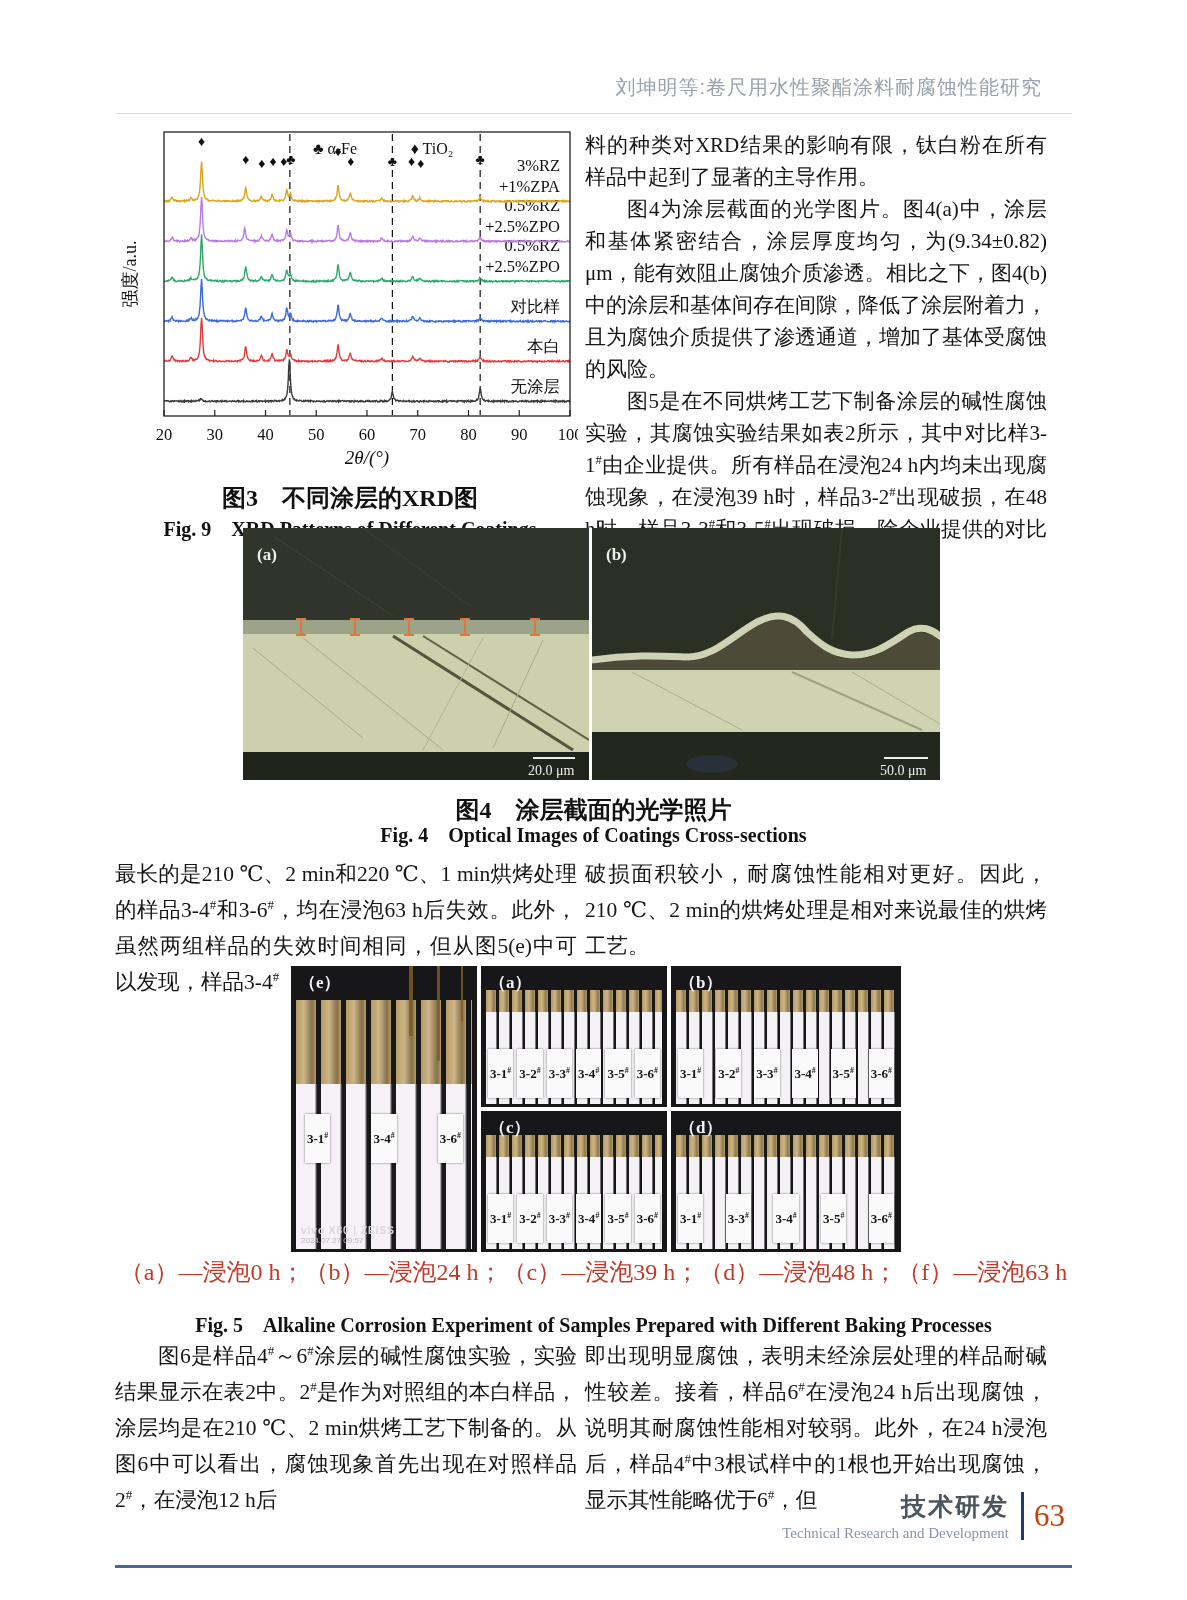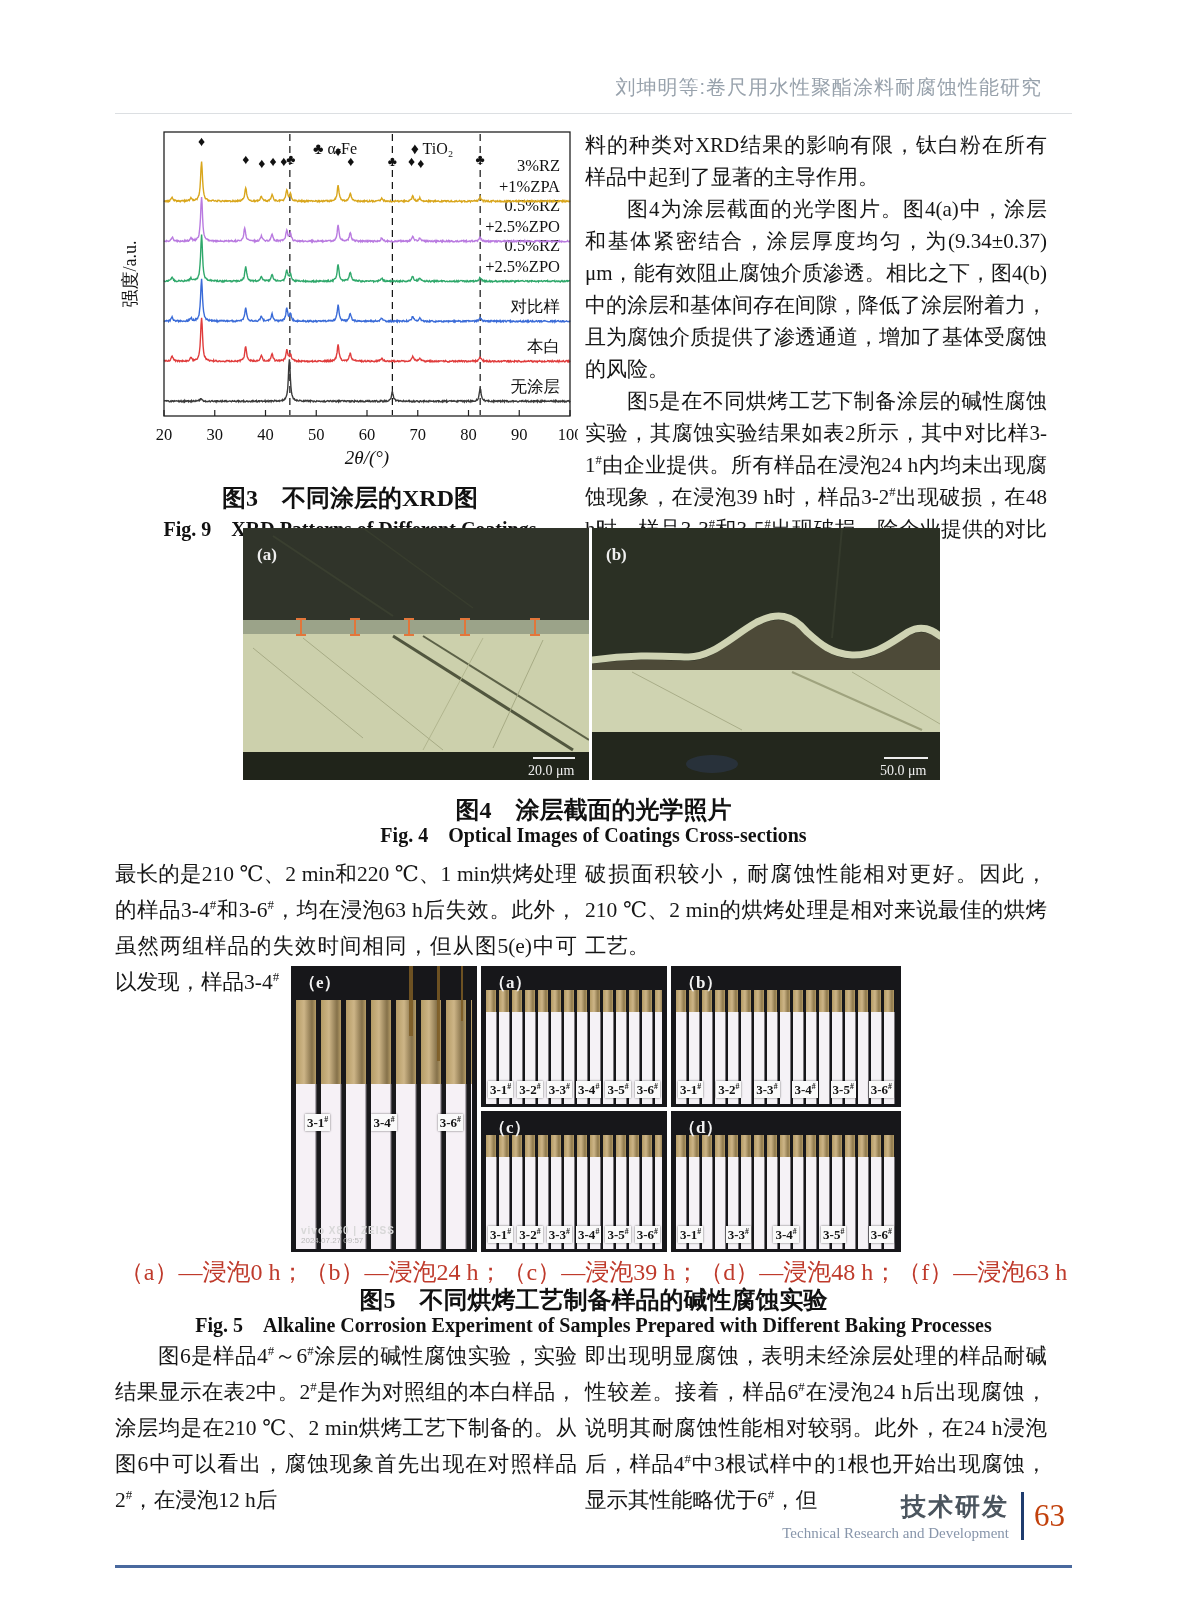--- a/index.html
+++ b/index.html
@@ -40,21 +40,21 @@
         grid-template-columns:186px 186px 230px;grid-template-rows:141px 141px;gap:4px;}
   .f5-panel{position:relative;background:#17171a;overflow:hidden;}
   .f5-panel.tall{grid-row:1 / span 2;}
   .f5-letter{position:absolute;top:5px;left:8px;color:#f2f2f2;font-weight:bold;font-size:17px;z-index:4;}
   .f5-tops{position:absolute;left:5px;right:5px;top:24px;height:24px;z-index:1;
      background:repeating-linear-gradient(90deg,#b59c66 0px,#cdb587 4px,#8d784c 8px,#b59c66 10px,#17171a 10px,#17171a 13px);}
   .f5-strips{position:absolute;left:5px;right:5px;top:46px;bottom:3px;z-index:1;
      background:repeating-linear-gradient(90deg,#f5f2f6 0px,#f5f2f6 10px,#d9d3db 10px,#17171a 11px,#17171a 13px);}
   .f5-chips{position:absolute;left:7px;right:7px;bottom:9px;display:flex;justify-content:space-between;z-index:3;}
   .f5-chip{background:#fafafa;color:#141414;font-weight:bold;font-size:13px;line-height:17px;
-           padding:0 2px;box-shadow:0 0 2px rgba(0,0,0,.55);}
+           padding:16px 2px;box-shadow:0 0 2px rgba(0,0,0,.55);}
   
   .tall .f5-tops{top:34px;height:86px;
      background:repeating-linear-gradient(90deg,#b59c66 0px,#cdb587 8px,#85714a 16px,#b59c66 20px,#17171a 20px,#17171a 25px);}
   .tall .f5-strips{top:118px;bottom:3px;
      background:repeating-linear-gradient(90deg,#f6f1f6 0px,#f6f1f6 19px,#e0d8e1 19px,#1a1a1c 21px,#1a1a1c 25px);}
   .tall .f5-chips{bottom:auto;top:148px;left:14px;right:14px;}
   .streak{position:absolute;top:0;width:4px;background:#7c5c24;opacity:.85;z-index:2;}
   .watermark{position:absolute;left:10px;bottom:7px;z-index:4;color:#d8d8d8;
              font-family:"Liberation Sans","DejaVu Sans",sans-serif;}
   .wm1{font-size:10px;font-weight:bold;letter-spacing:1px;}
@@ -146,21 +146,21 @@
         <text x="450" y="316" text-anchor="middle" font-size="16.5" fill="#111">100</text>
         <text x="247" y="340" text-anchor="middle" font-size="19" font-style="italic" fill="#111">2θ/(°)</text>
         <text x="16" y="150" text-anchor="middle" font-size="18" fill="#111" transform="rotate(-90 16 150)">强度/a.u.</text>
       </svg>
     <div class="cap-zh">图3　不同涂层的XRD图</div>
     <div class="cap-en">Fig. 9　XRD Patterns of Different Coatings</div>
   </div>
 
   <div class="rt">
     <div class="par tight sup-hash">料的种类对XRD结果的影响有限，钛白粉在所有样品中起到了显著的主导作用。</div>
-    <div class="par tight indent sup-hash">图4为涂层截面的光学图片。图4(a)中，涂层和基体紧密结合，涂层厚度均匀，为(9.34±0.37) μm，能有效阻止腐蚀介质渗透。相比之下，图4(b)中的涂层和基体间存在间隙，降低了涂层附着力，且为腐蚀介质提供了渗透通道，增加了基体受腐蚀的风险。</div>
+    <div class="par tight indent sup-hash">图4为涂层截面的光学图片。图4(a)中，涂层和基体紧密结合，涂层厚度均匀，为(9.34±0.82) μm，能有效阻止腐蚀介质渗透。相比之下，图4(b)中的涂层和基体间存在间隙，降低了涂层附着力，且为腐蚀介质提供了渗透通道，增加了基体受腐蚀的风险。</div>
     <div class="par tight indent sup-hash">图5是在不同烘烤工艺下制备涂层的碱性腐蚀实验，其腐蚀实验结果如表2所示，其中对比样3-1<sup class="hash">#</sup>由企业提供。所有样品在浸泡24 h内均未出现腐蚀现象，在浸泡39 h时，样品3-2<sup class="hash">#</sup>出现破损，在48 h时，样品3-3<sup class="hash">#</sup>和3-5<sup class="hash">#</sup>出现破损。除企业提供的对比样外，浸泡时间</div>
   </div>
 
   <div class="fig4">
     <svg width="346" height="252">
       <rect x="0" y="0" width="346" height="252" fill="#30342a"></rect>
       <line x1="30" y1="8" x2="150" y2="88" stroke="#3a3f30" stroke-width="2"></line>
       <line x1="120" y1="0" x2="230" y2="80" stroke="#383d2e" stroke-width="1.5"></line>
       <rect x="0" y="92" width="346" height="14" fill="#9ba389"></rect>
       <rect x="0" y="106" width="346" height="118" fill="#ccd0ac"></rect>
@@ -278,21 +278,20 @@
       <div class="f5-chips">
         <span class="f5-chip sup-hash">3-1<sup class="hash">#</sup></span>
         <span class="f5-chip sup-hash">3-3<sup class="hash">#</sup></span>
         <span class="f5-chip sup-hash">3-4<sup class="hash">#</sup></span>
         <span class="f5-chip sup-hash">3-5<sup class="hash">#</sup></span>
         <span class="f5-chip sup-hash">3-6<sup class="hash">#</sup></span>
       </div>
     </div>
   </div>
   <div class="fig5-sub" style="top:1256px;">（a）—浸泡0 h；（b）—浸泡24 h；（c）—浸泡39 h；（d）—浸泡48 h；（f）—浸泡63 h</div>
-  <div class="fig5-capzh cap-zh" style="top:1284px;">图5　不同烘烤工艺制备样品的碱性腐蚀实验</div>
   <div class="fig5-capen cap-en" style="top:1310px;">Fig. 5　Alkaline Corrosion Experiment of Samples Prepared with Different Baking Processes</div>
 
   <div class="par p-bot-left indent sup-hash">图6是样品4<sup class="hash">#</sup>～6<sup class="hash">#</sup>涂层的碱性腐蚀实验，实验结果显示在表2中。2<sup class="hash">#</sup>是作为对照组的本白样品，涂层均是在210 ℃、2 min烘烤工艺下制备的。从图6中可以看出，腐蚀现象首先出现在对照样品2<sup class="hash">#</sup>，在浸泡12 h后</div>
   <div class="par p-bot-right sup-hash">即出现明显腐蚀，表明未经涂层处理的样品耐碱性较差。接着，样品6<sup class="hash">#</sup>在浸泡24 h后出现腐蚀，说明其耐腐蚀性能相对较弱。此外，在24 h浸泡后，样品4<sup class="hash">#</sup>中3根试样中的1根也开始出现腐蚀，显示其性能略优于6<sup class="hash">#</sup>，但</div>
 
   <div class="footer">
     <div class="footer-txt">
       <div class="footer-zh">技术研发</div>
       <div class="footer-en">Technical Research and Development</div>
     </div>

